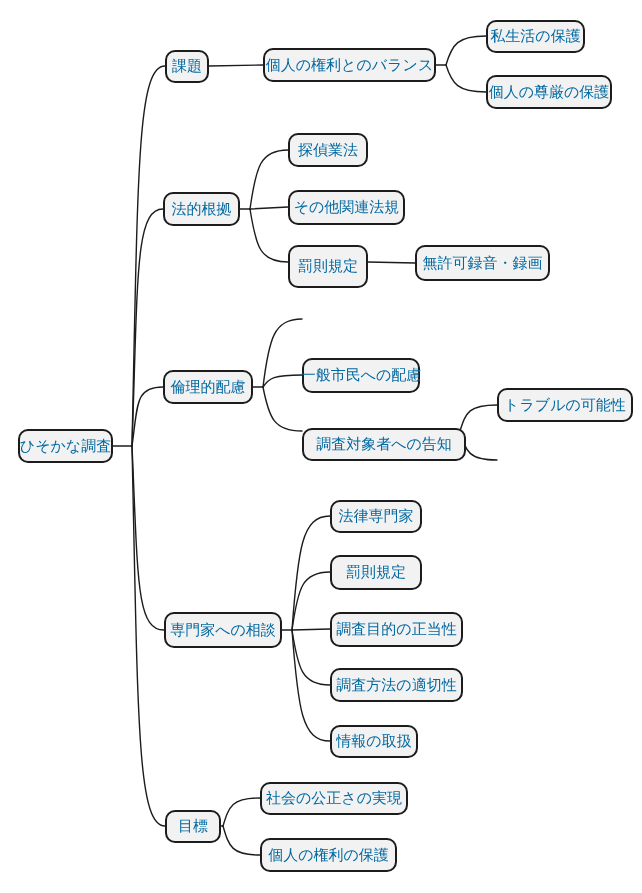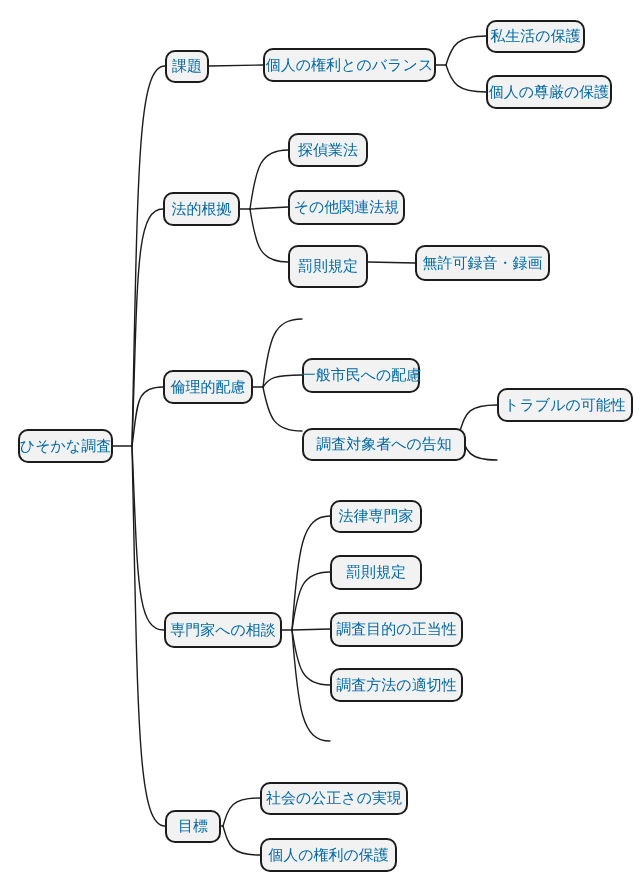--- a/index.html
+++ b/index.html
@@ -88,17 +88,18 @@
   <div class="node" style="left:415px;top:245px;width:135px;height:36px">無許可録音・録画</div>
 
   <div class="node" style="left:302px;top:358px;width:118px;height:35px">一般市民への配慮</div>
   <div class="node" style="left:302px;top:428px;width:164px;height:33px">調査対象者への告知</div>
   <div class="node" style="left:497px;top:388px;width:136px;height:34px">トラブルの可能性</div>
 
   <div class="node" style="left:330px;top:500px;width:92px;height:33px">法律専門家</div>
   <div class="node" style="left:330px;top:555px;width:92px;height:35px">罰則規定</div>
   <div class="node" style="left:330px;top:612px;width:133px;height:35px">調査目的の正当性</div>
   <div class="node" style="left:330px;top:668px;width:133px;height:34px">調査方法の適切性</div>
+  <div class="node" style="left:330px;top:725px;width:88px;height:33px">情報の取扱</div>
 
   <div class="node" style="left:260px;top:782px;width:148px;height:33px">社会の公正さの実現</div>
   <div class="node" style="left:260px;top:838px;width:137px;height:34px">個人の権利の保護</div>
 
 </div>
 
 </body></html>

